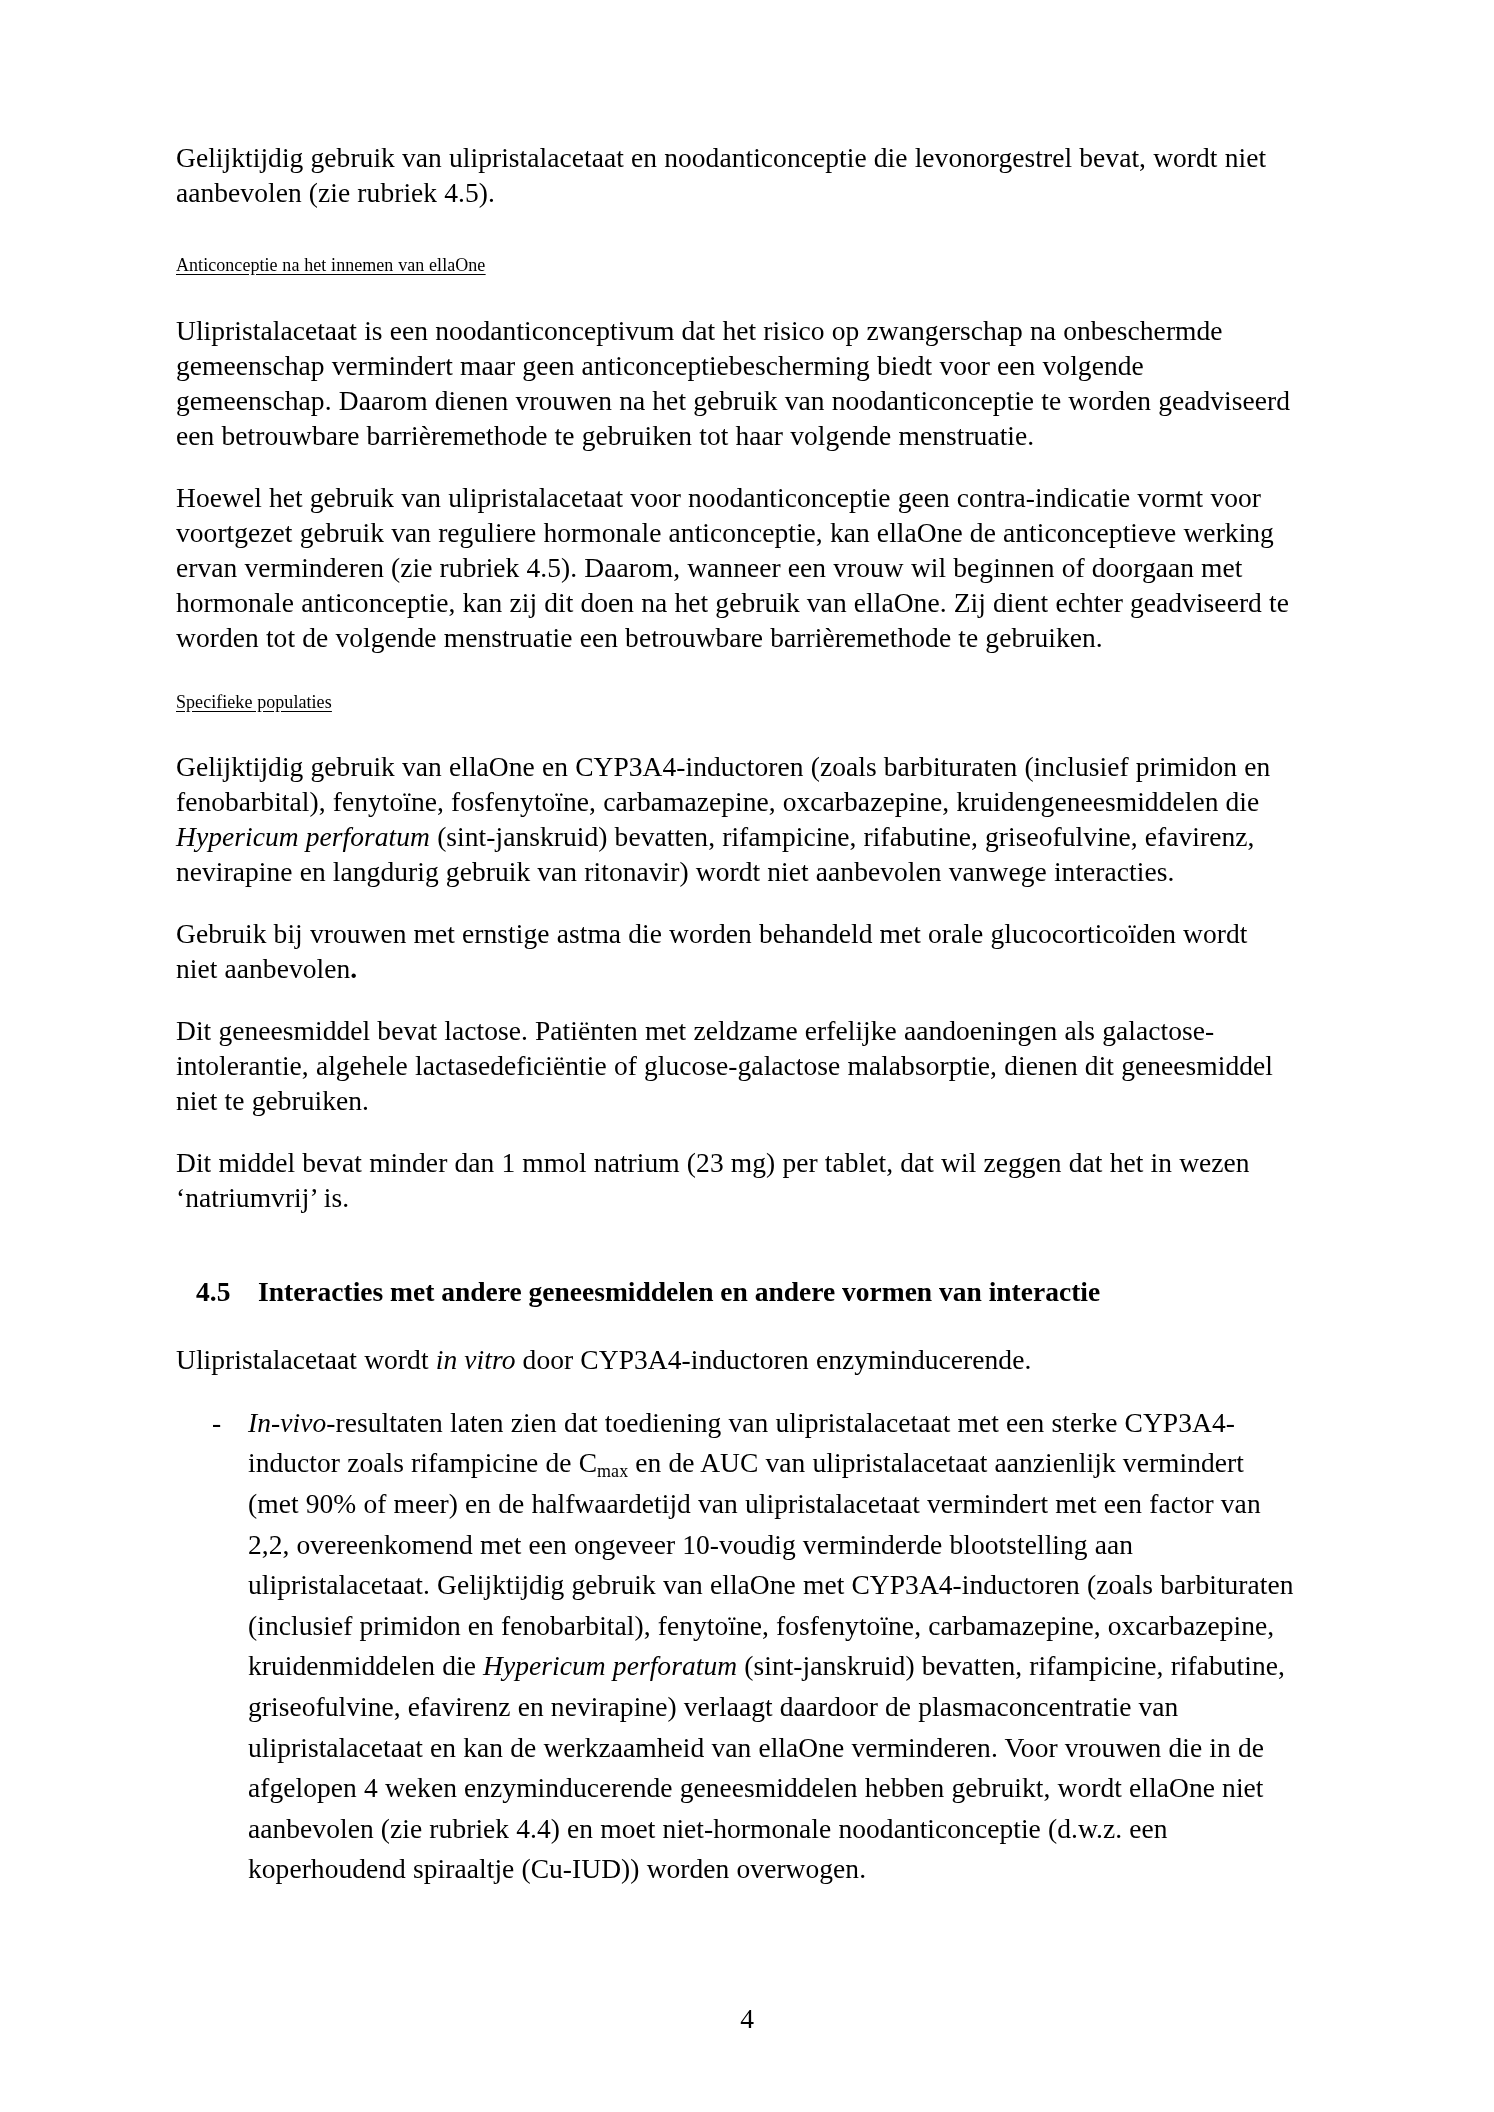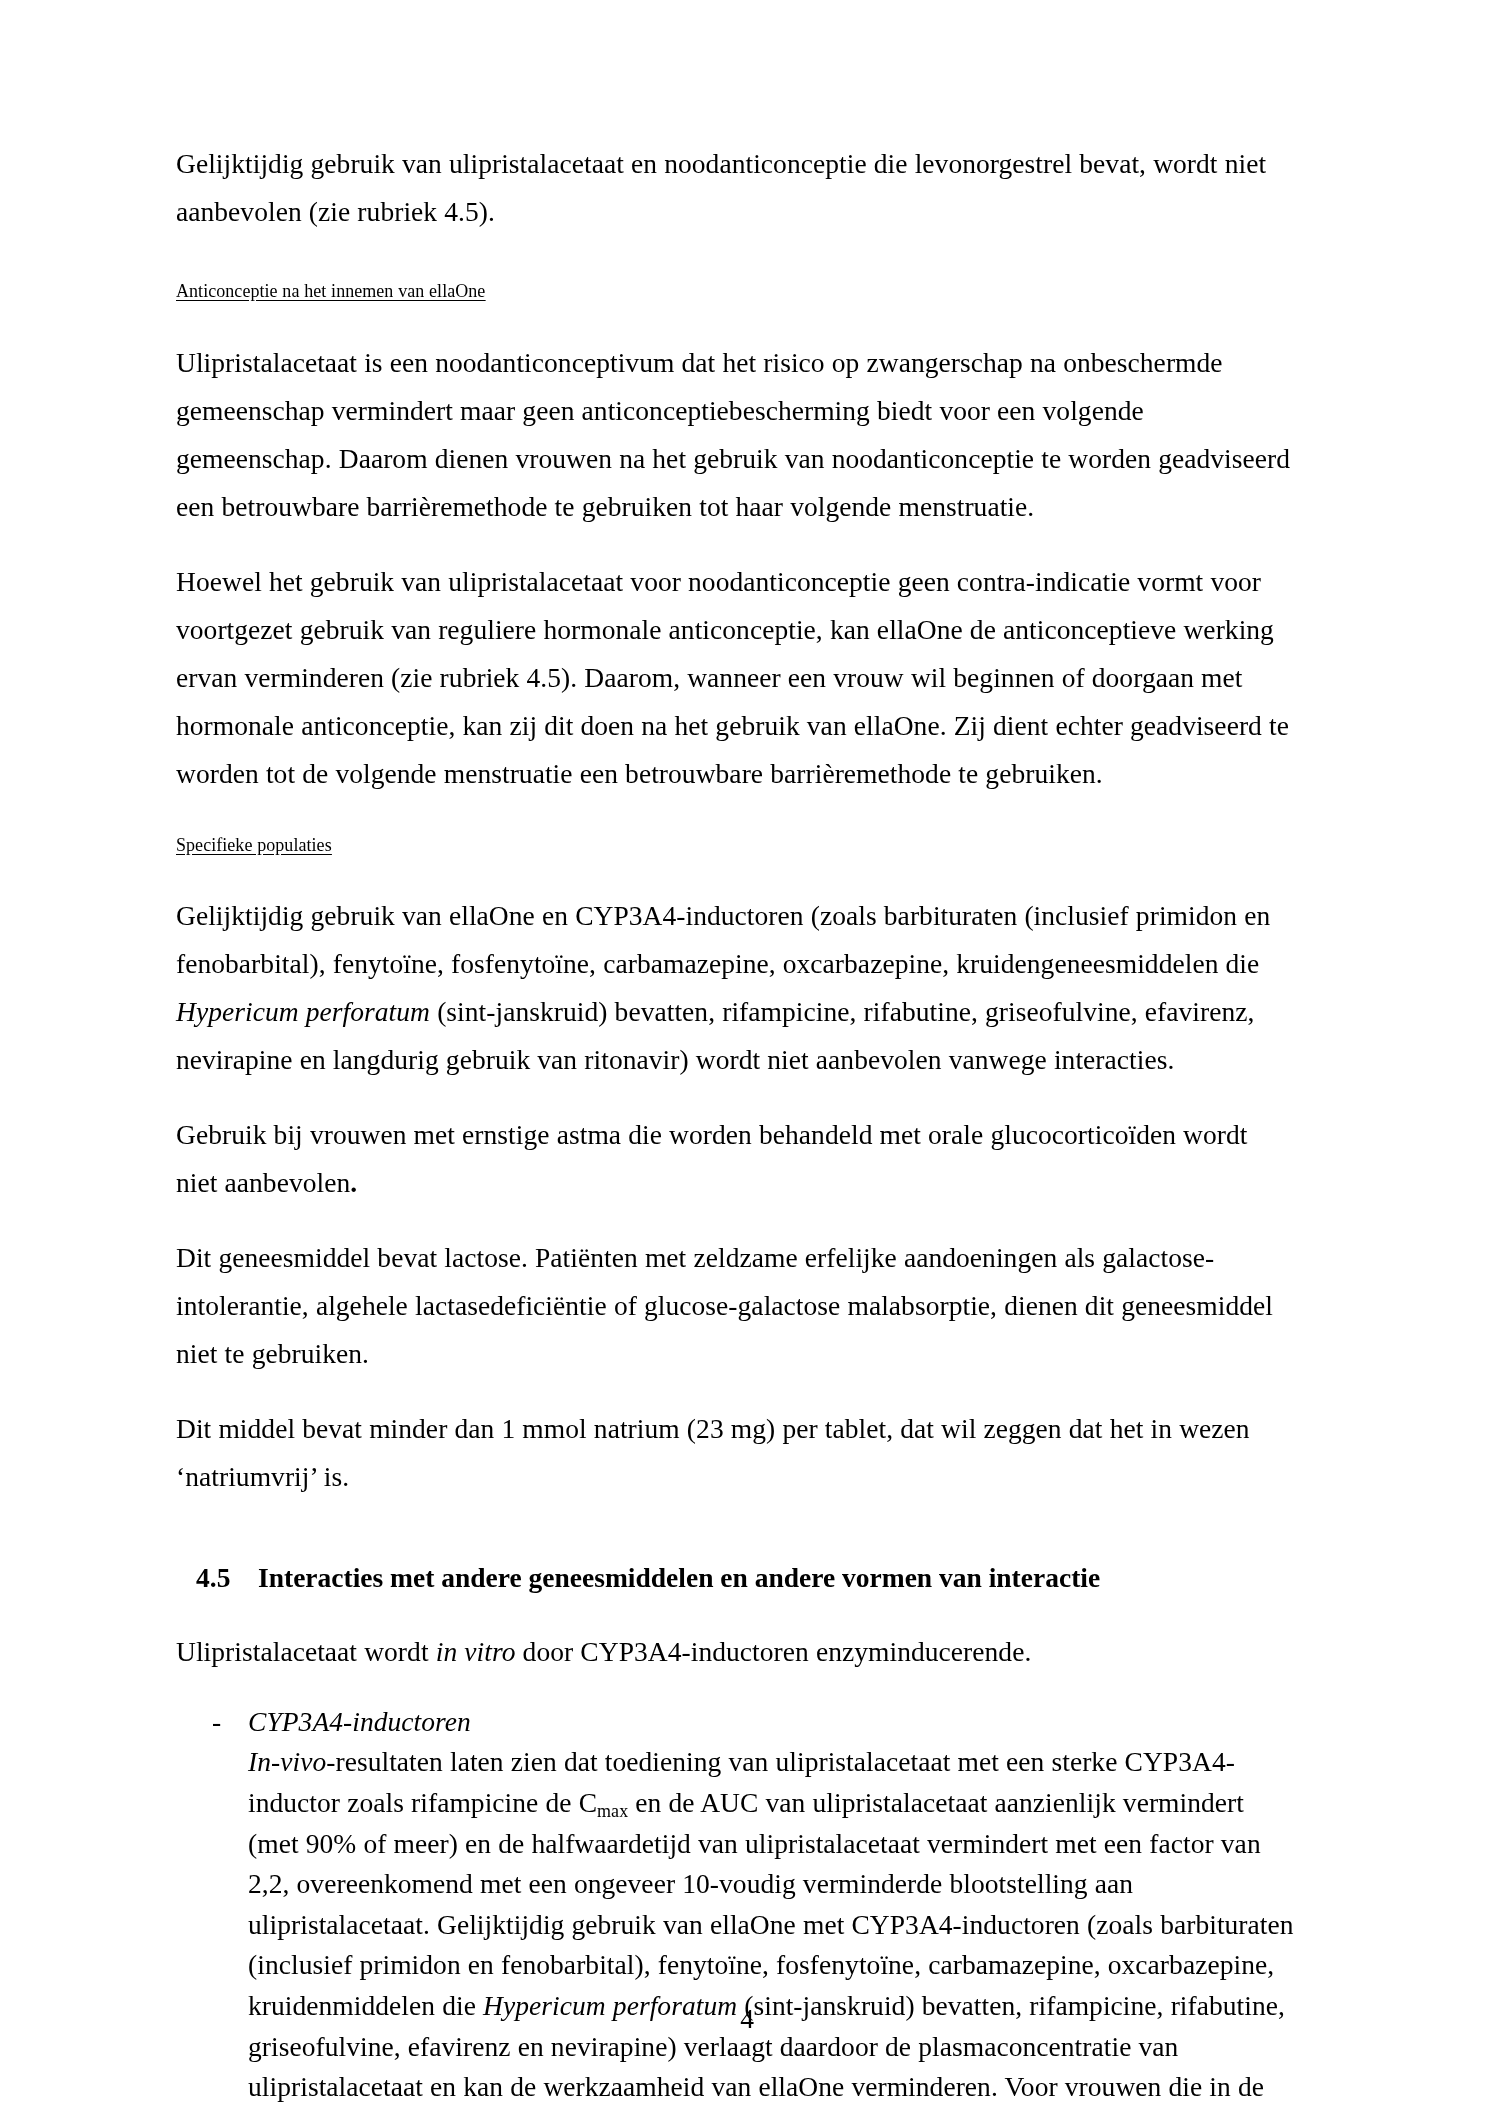--- a/index.html
+++ b/index.html
@@ -23,21 +23,21 @@
     overflow: hidden;
   }
   .content {
     position: absolute;
     left: 176px;
     top: 140px;
     width: 1124px;
   }
   p, .para {
     font-size: 27.5px;
-    line-height: 48px;
+    line-height: 35px;
     margin: 0 8px 27px 0;
     text-align: left;
     letter-spacing: 0.05px;
     word-spacing: 0.2px;
   }
   .para.tight {
     margin-bottom: 26px;
   }
   .sub-head {
     font-size: 18px;
@@ -138,20 +138,19 @@
     <div class="section-head">
       <span class="num">4.5</span>
       <span class="title">Interacties met andere geneesmiddelen en andere vormen van interactie</span>
     </div>
 
 
     <p class="para tight"><span>Ulipristalacetaat wordt </span><i>in vitro</i><span> door CYP3A4-inductoren enzyminducerende.</span></p>
 
     <div class="bullet-block">
       <span class="dash">-</span>
-      <p class="bullet-title">CYP3A4-inductoren</p>
       <p class="bullet-body"><i>In-vivo</i><span>-resultaten laten zien dat toediening van ulipristalacetaat met een sterke CYP3A4-inductor zoals rifampicine de C</span><sub>max</sub><span> en de AUC van ulipristalacetaat aanzienlijk vermindert (met 90% of meer) en de halfwaardetijd van ulipristalacetaat vermindert met een factor van 2,2, overeenkomend met een ongeveer 10-voudig verminderde blootstelling aan ulipristalacetaat. Gelijktijdig gebruik van ellaOne met CYP3A4-inductoren (zoals barbituraten (inclusief primidon en fenobarbital), fenytoïne, fosfenytoïne, carbamazepine, oxcarbazepine, kruidenmiddelen die </span><i>Hypericum perforatum</i><span> (sint-janskruid) bevatten, rifampicine, rifabutine, griseofulvine, efavirenz en nevirapine) verlaagt daardoor de plasmaconcentratie van ulipristalacetaat en kan de werkzaamheid van ellaOne verminderen. Voor vrouwen die in de afgelopen 4 weken enzyminducerende geneesmiddelen hebben gebruikt, wordt ellaOne niet aanbevolen (zie rubriek 4.4) en moet niet-hormonale noodanticonceptie (d.w.z. een koperhoudend spiraaltje (Cu-IUD)) worden overwogen.</span></p>
     </div>
 
   </div>
 
   <div class="page-number">4</div>
 </div>
 
 </body></html>

